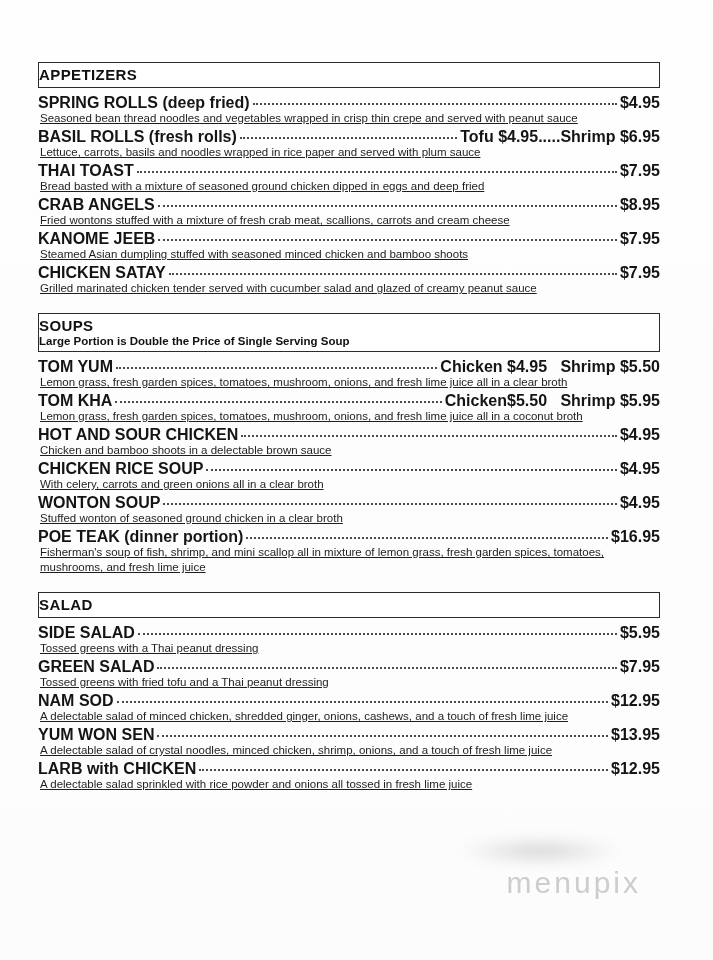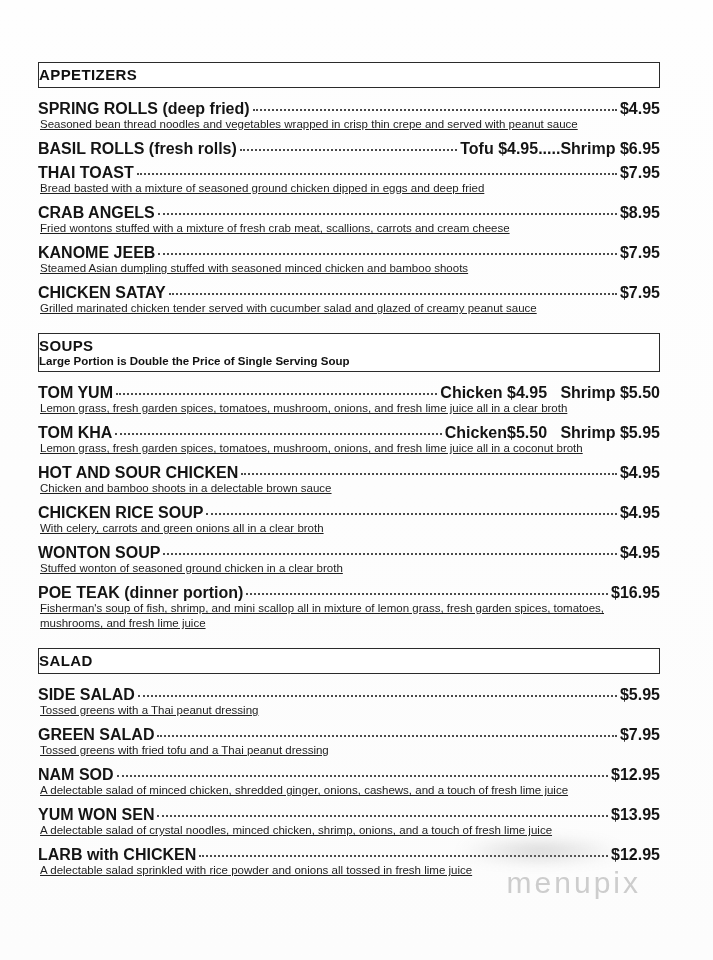--- a/index.html
+++ b/index.html
@@ -53,21 +53,20 @@
   .dots {
     flex: 1 1 auto;
     border-bottom: 2px dotted #4a4a4a;
     margin: 0 3px;
     transform: translateY(-3px);
     min-width: 12px;
   }
   .item-price {
     white-space: pre;
     text-align: right;
-    margin-top: 6px;
   }
   .item-desc {
     font-size: 11.5px;
     line-height: 15px;
     margin: 0 0 3px 2px;
     color: #1e1e1e;
     text-decoration: underline;
   }
   .item-desc.bold-desc { font-weight: bold; }
   .scan-smudge {
@@ -106,20 +105,21 @@
         </div>
         <div class="item-desc">Seasoned bean thread noodles and vegetables wrapped in crisp thin crepe and served with peanut sauce</div>
       </div>
 
       <div class="item">
         <div class="item-row">
           <span class="item-name">BASIL ROLLS (fresh rolls)</span>
           <span class="dots"></span>
           <span class="item-price">Tofu $4.95.....Shrimp $6.95</span>
         </div>
+        <div class="item-desc">Lettuce, carrots, basils and noodles wrapped in rice paper and served with plum sauce</div>
       </div>
 
       <div class="item">
         <div class="item-row">
           <span class="item-name">THAI TOAST</span>
           <span class="dots"></span>
           <span class="item-price">$7.95</span>
         </div>
         <div class="item-desc">Bread basted with a mixture of seasoned ground chicken dipped in eggs and deep fried</div>
       </div>

